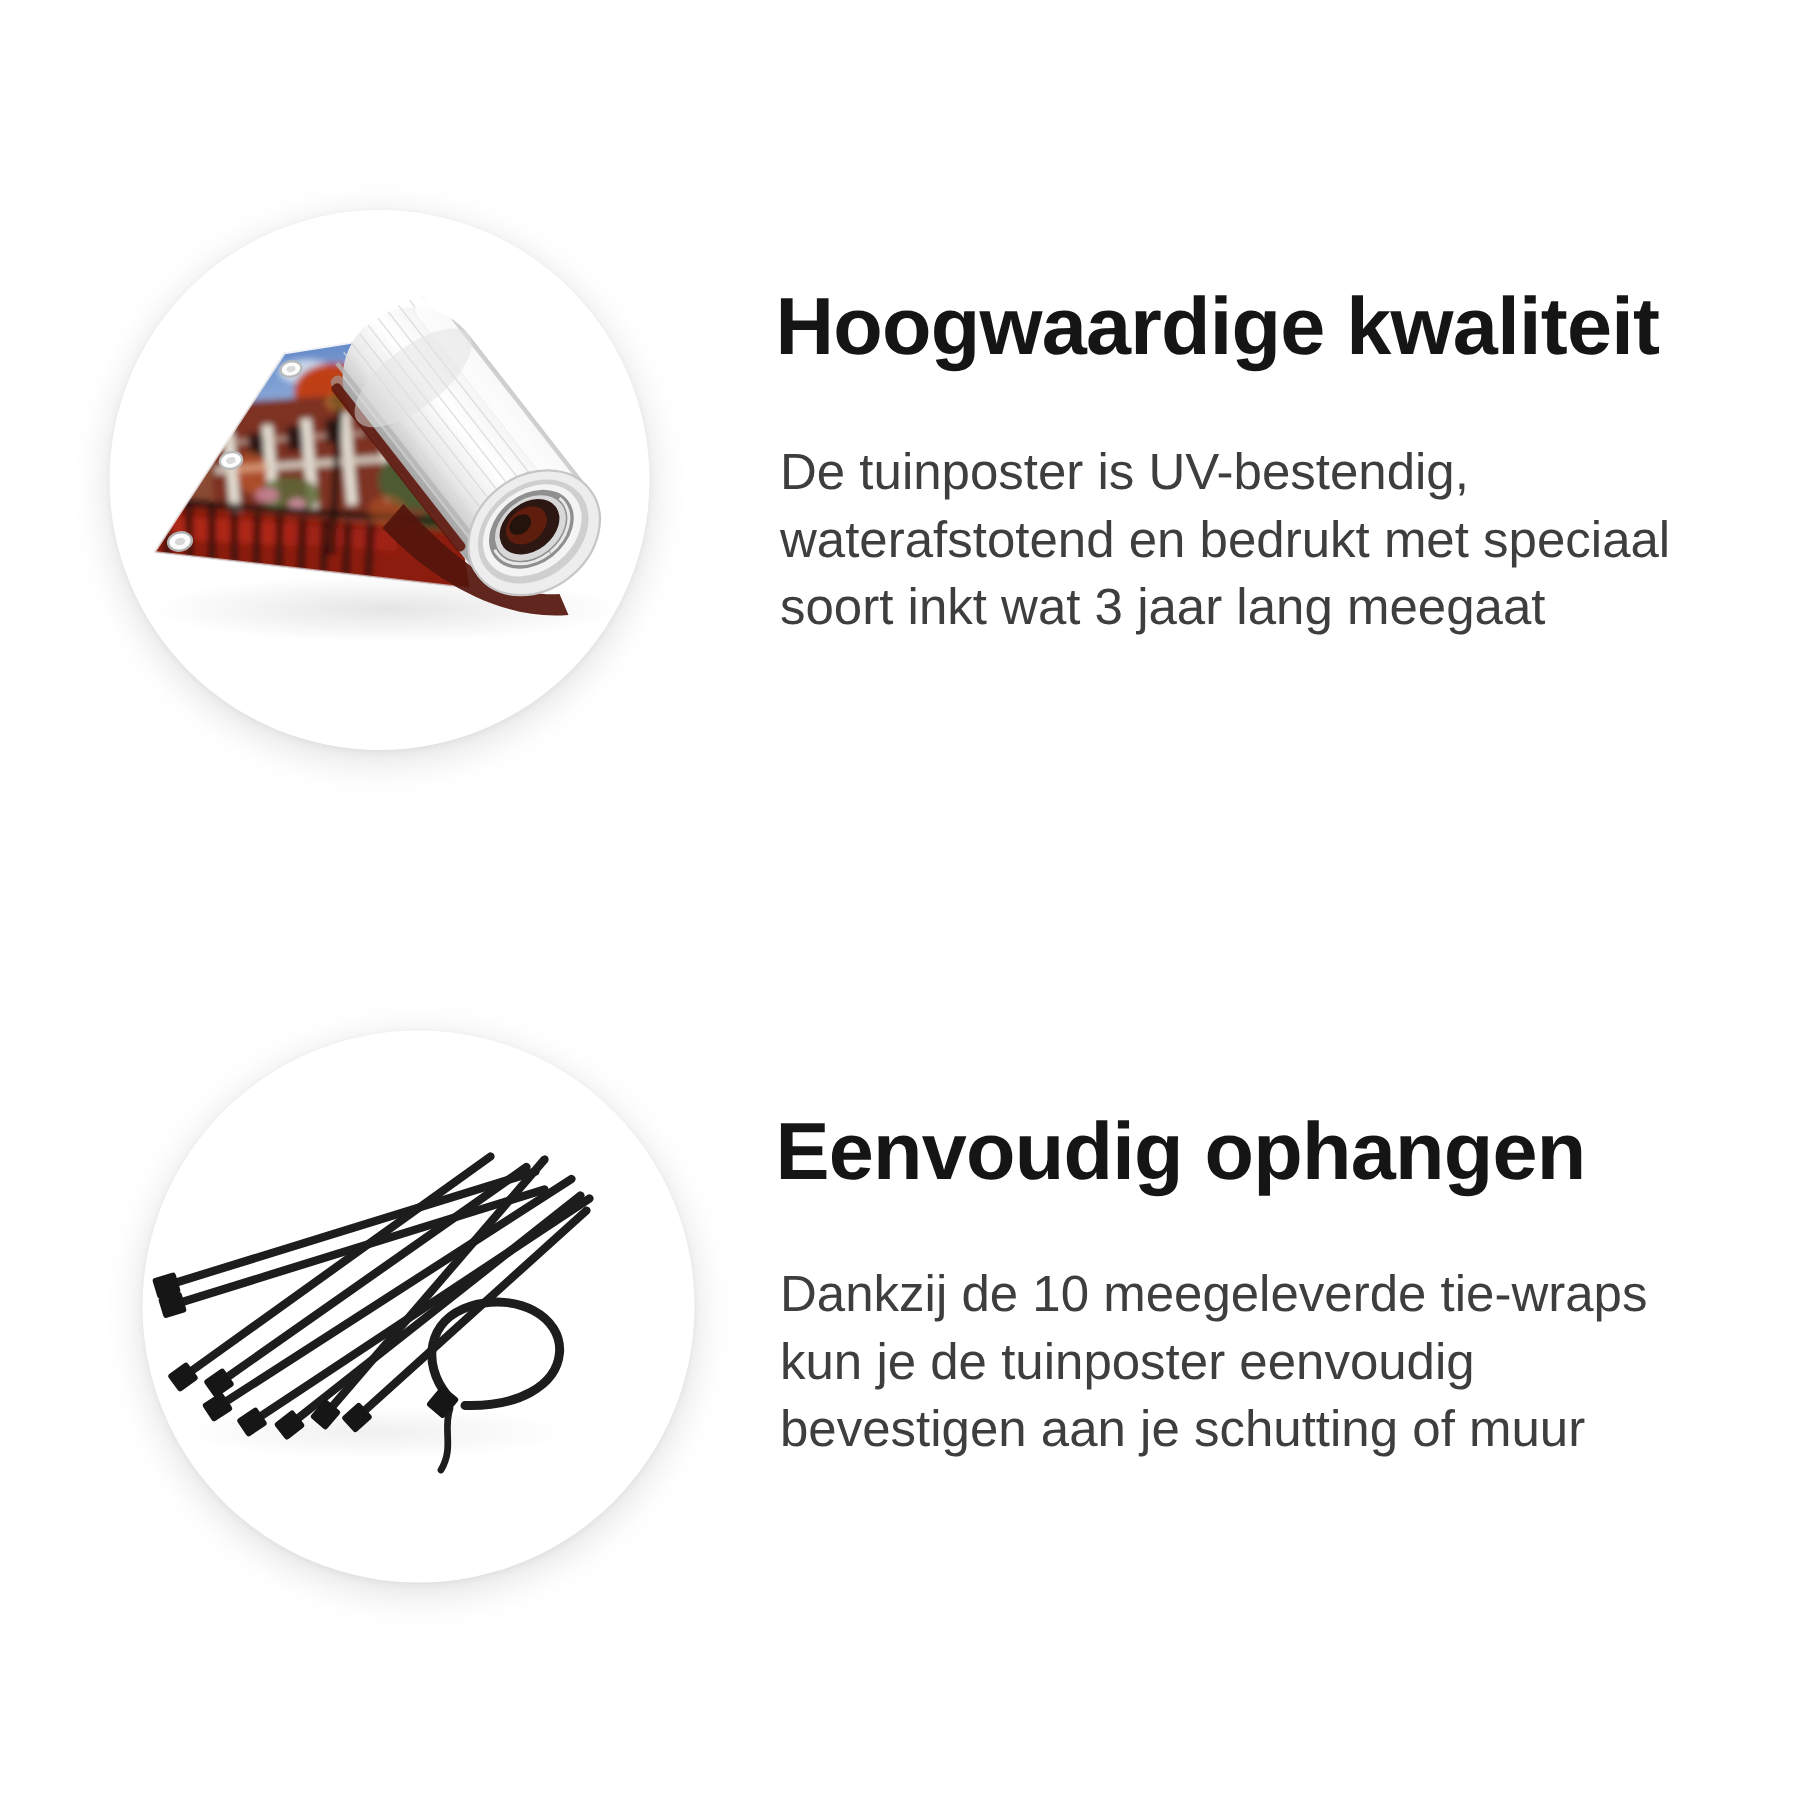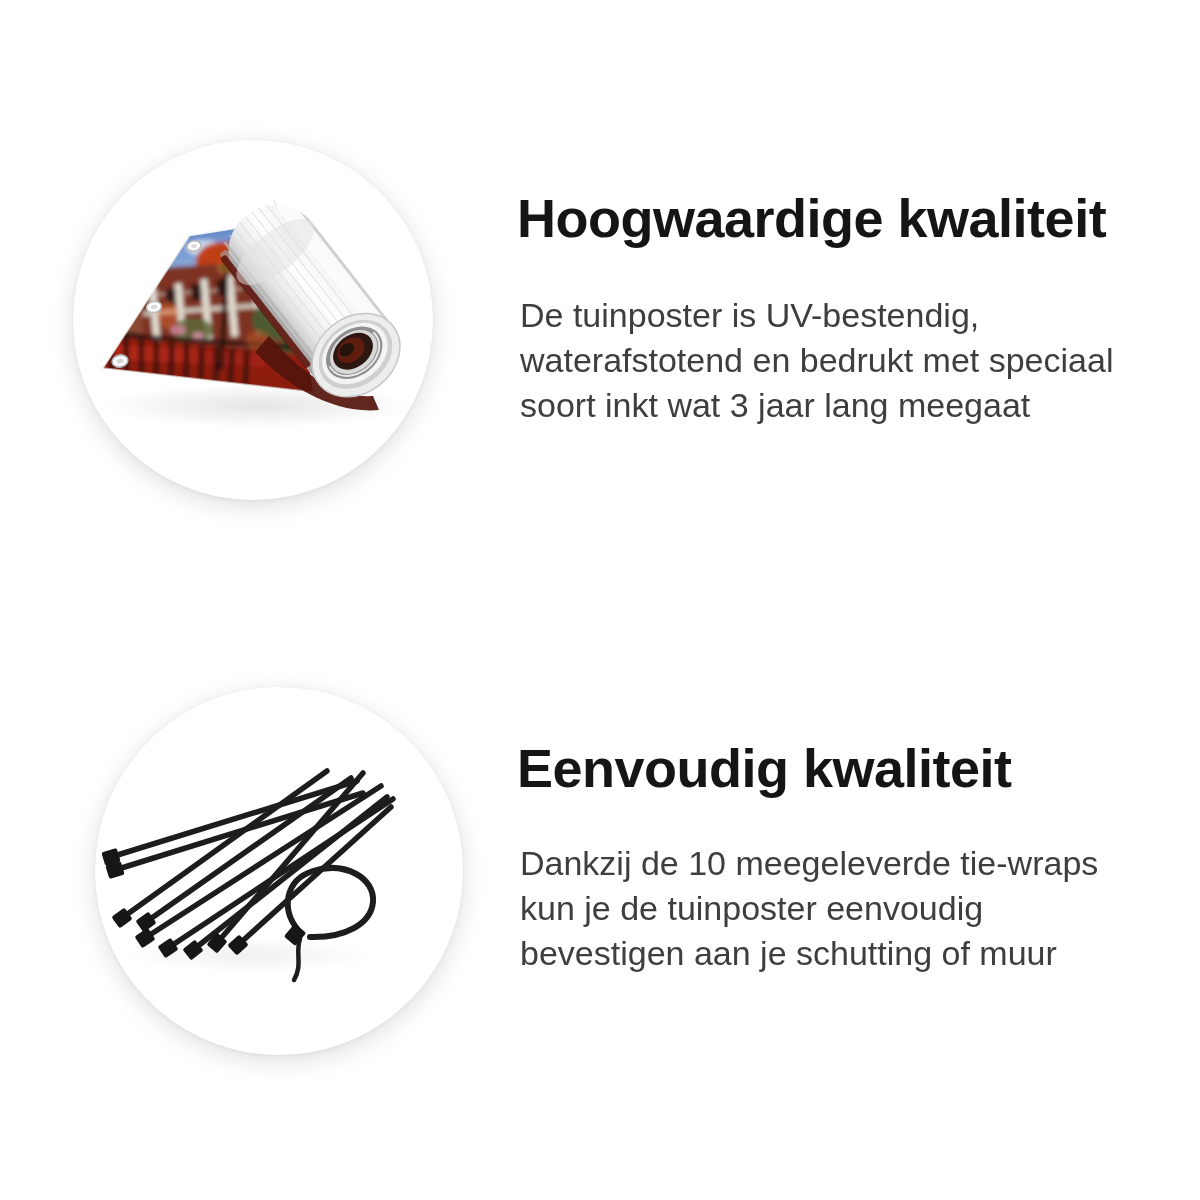--- a/index.html
+++ b/index.html
@@ -239,19 +239,19 @@
         </g>
 
         <g>
           <path d="M203 243 C186 222 190 193 218 184 C250 174 280 191 278 215 C276 237 250 251 215 250" fill="none" stroke="#1d1d1d" stroke-width="6" stroke-linecap="round"></path>
           <path d="M205 252 C200 266 208 278 199 293" fill="none" stroke="#1d1d1d" stroke-width="4.5" stroke-linecap="round"></path>
           <rect x="193" y="239" width="15" height="17" rx="2" fill="#161616" transform="rotate(40 200 247)"></rect>
         </g>
       </svg>
     </div>
 
-    <h2 class="feature-heading heading-2">Eenvoudig kwaliteit</h2>
+    <h2 class="feature-heading heading-2">Eenvoudig ophangen</h2>
     <p class="feature-body body-2">Dankzij de 10 meegeleverde tie-wraps
 kun je de tuinposter eenvoudig
 bevestigen aan je schutting of muur</p>
   </section>
 
 </div>
 
 </body></html>

